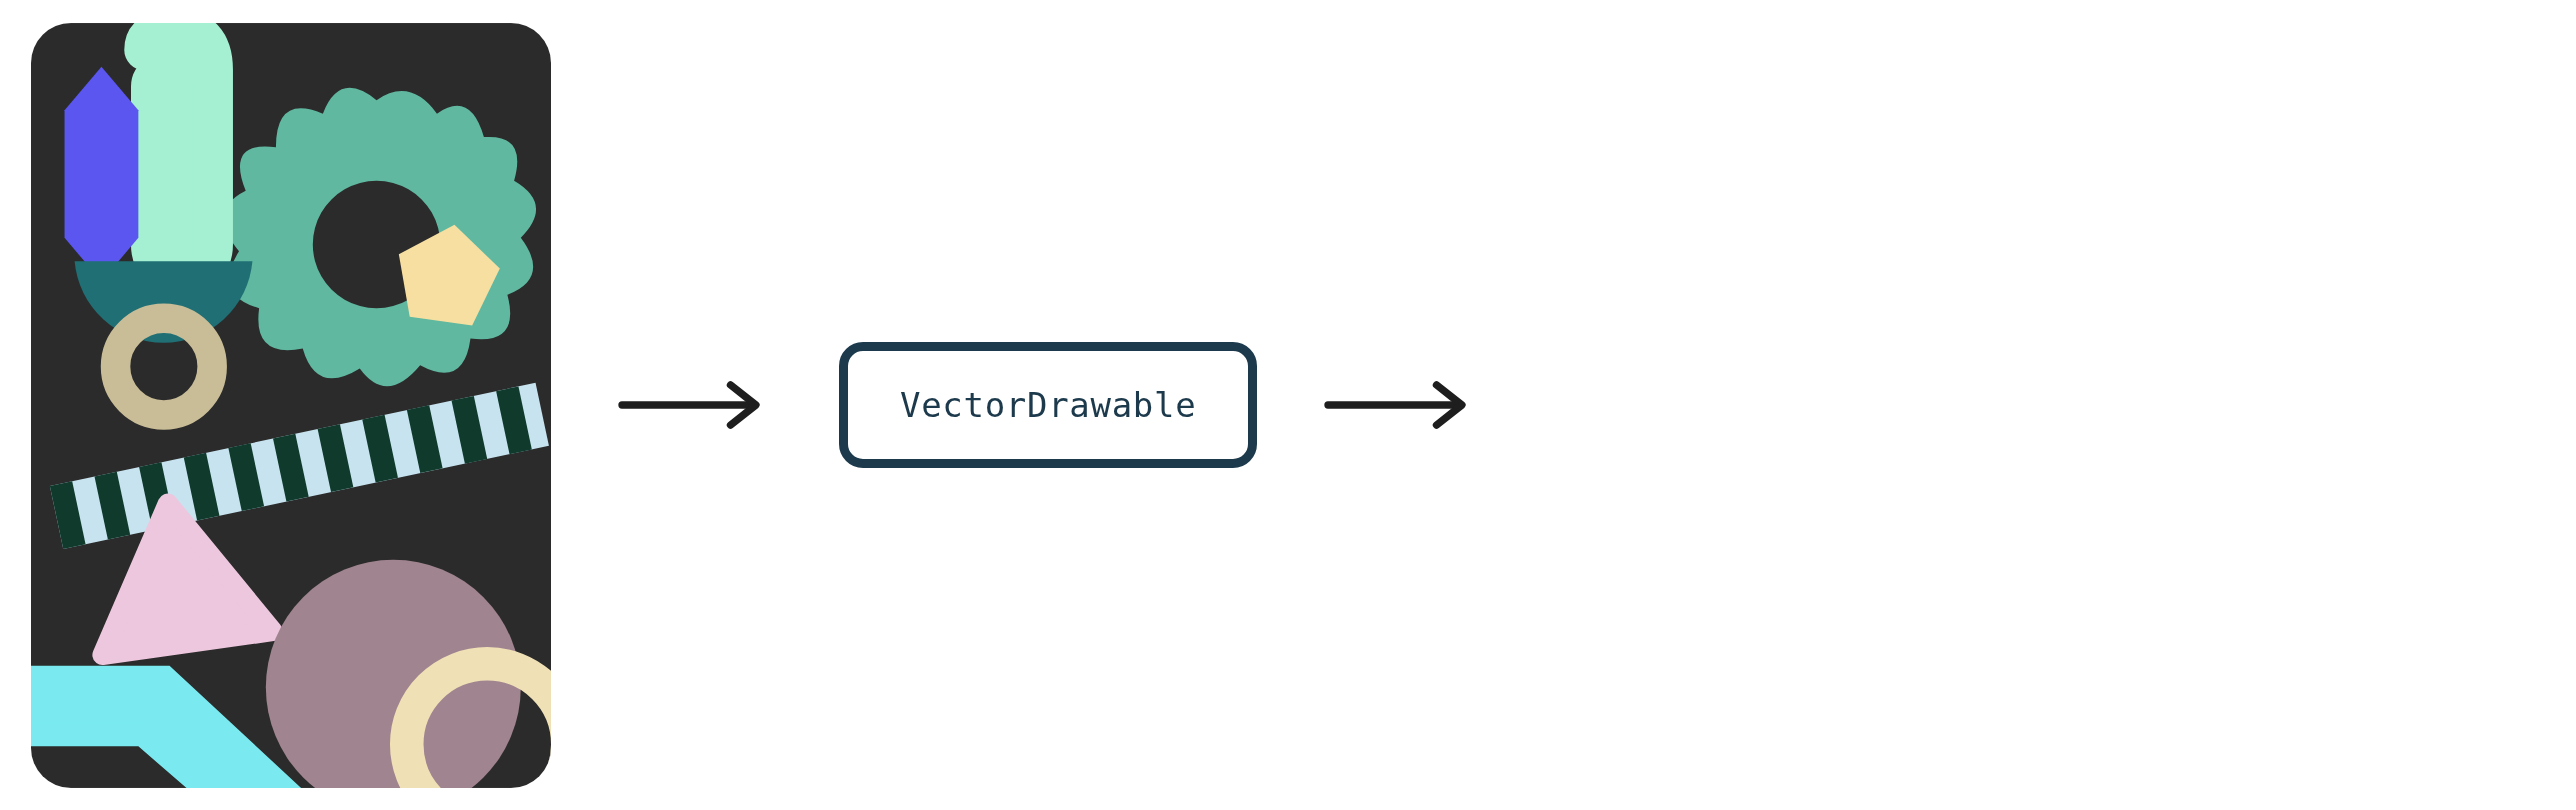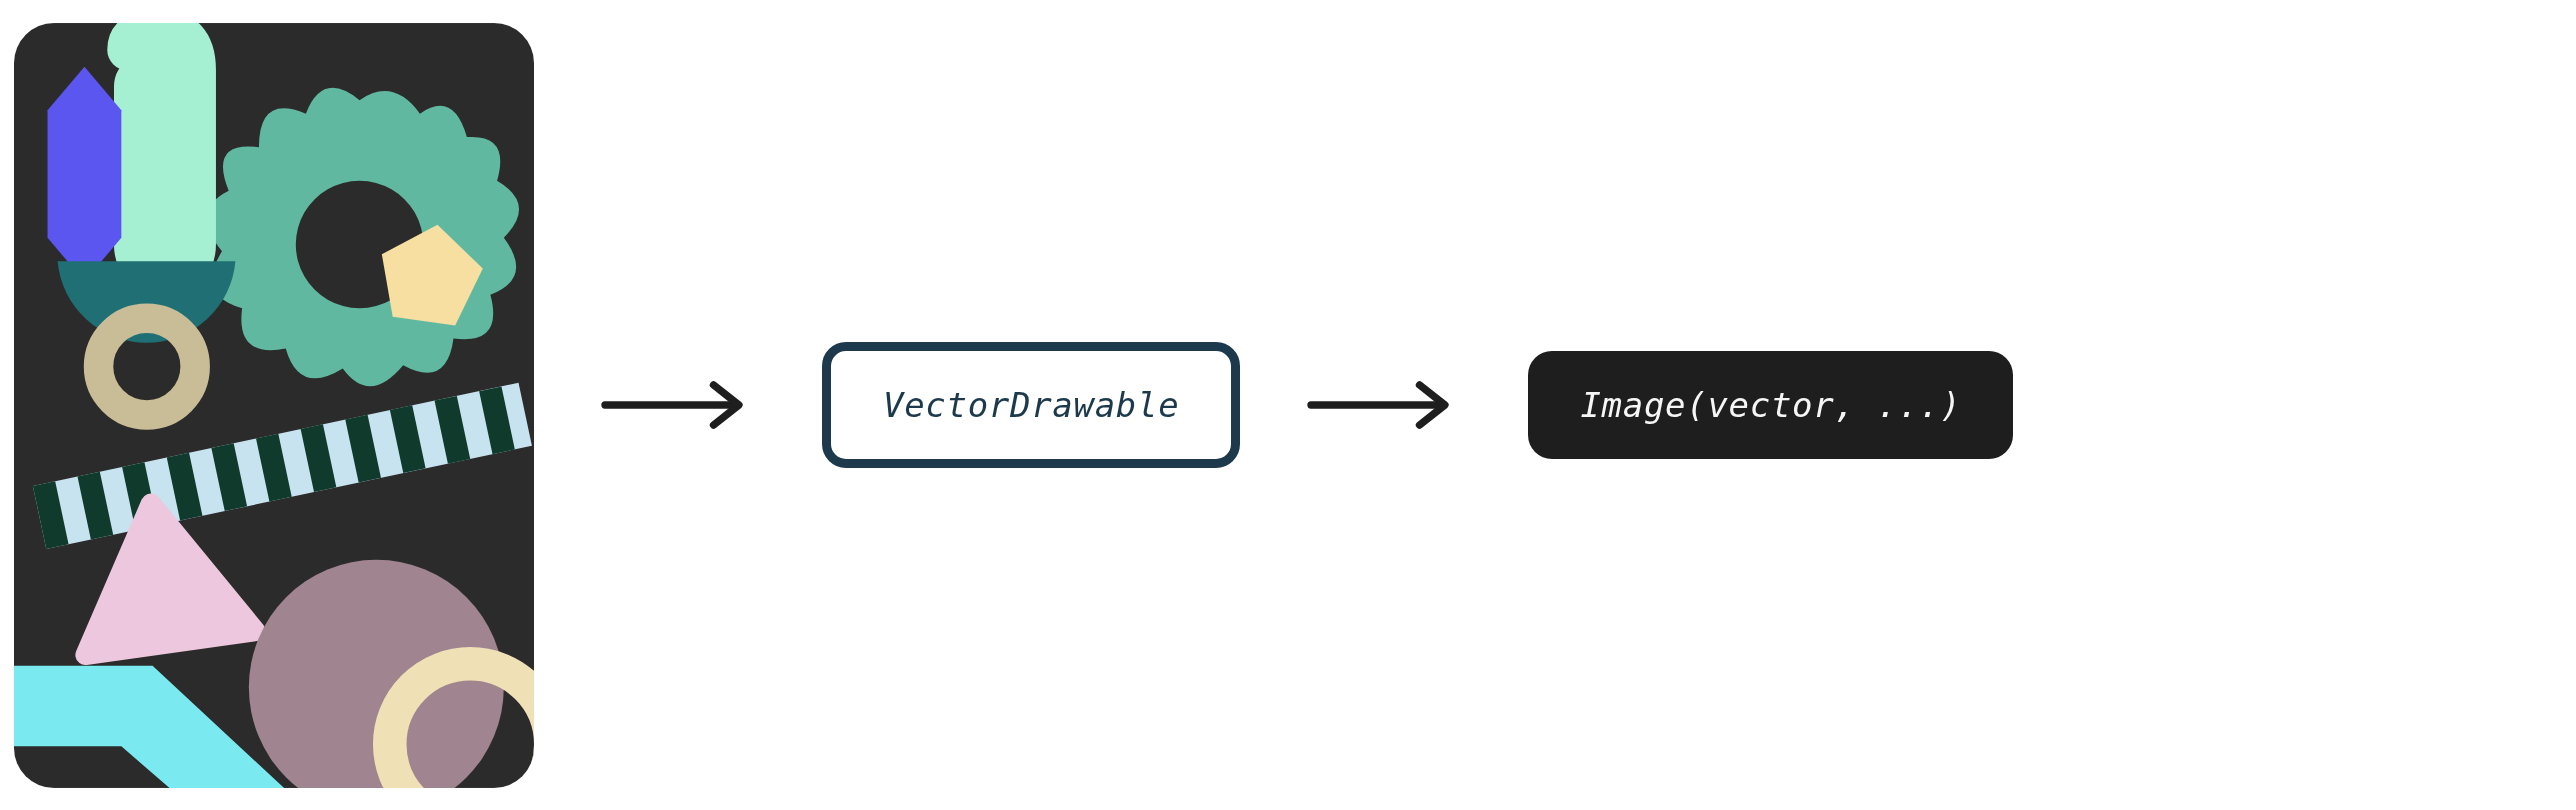--- a/index.html
+++ b/index.html
@@ -8,23 +8,22 @@
     height: 810px;
     background: #ffffff;
     font-family: ui-monospace, "SF Mono", "Menlo", "Consolas", monospace;
     position: relative;
     display: flex;
     align-items: center;
   }
   .flow {
     display: flex;
     align-items: center;
-    padding-left: 14px;
+    padding-left: 31px;
     gap: 67px;
-    font-style: italic;
   }
   .thumb-wrap {
     width: 520px;
     height: 765px;
     border-radius: 40px;
     overflow: hidden;
     flex-shrink: 0;
   }
   .arrow {
     flex-shrink: 0;
@@ -153,18 +152,15 @@
     <span>VectorDrawable</span>
   </div>
 
   <div class="arrow">
     <svg width="154" height="54" viewBox="0 0 230 80">
       <line x1="6" y1="40" x2="200" y2="40" stroke="#1e1e1e" stroke-width="11" stroke-linecap="round"></line>
       <polyline points="168,10 206,40 168,70" fill="none" stroke="#1e1e1e" stroke-width="11" stroke-linecap="round" stroke-linejoin="round"></polyline>
     </svg>
   </div>
 
-  <div class="box box-dark">
-    <span>Image(vector, ...)</span>
-  </div>
 
 </div>
 
 
 </body></html>

